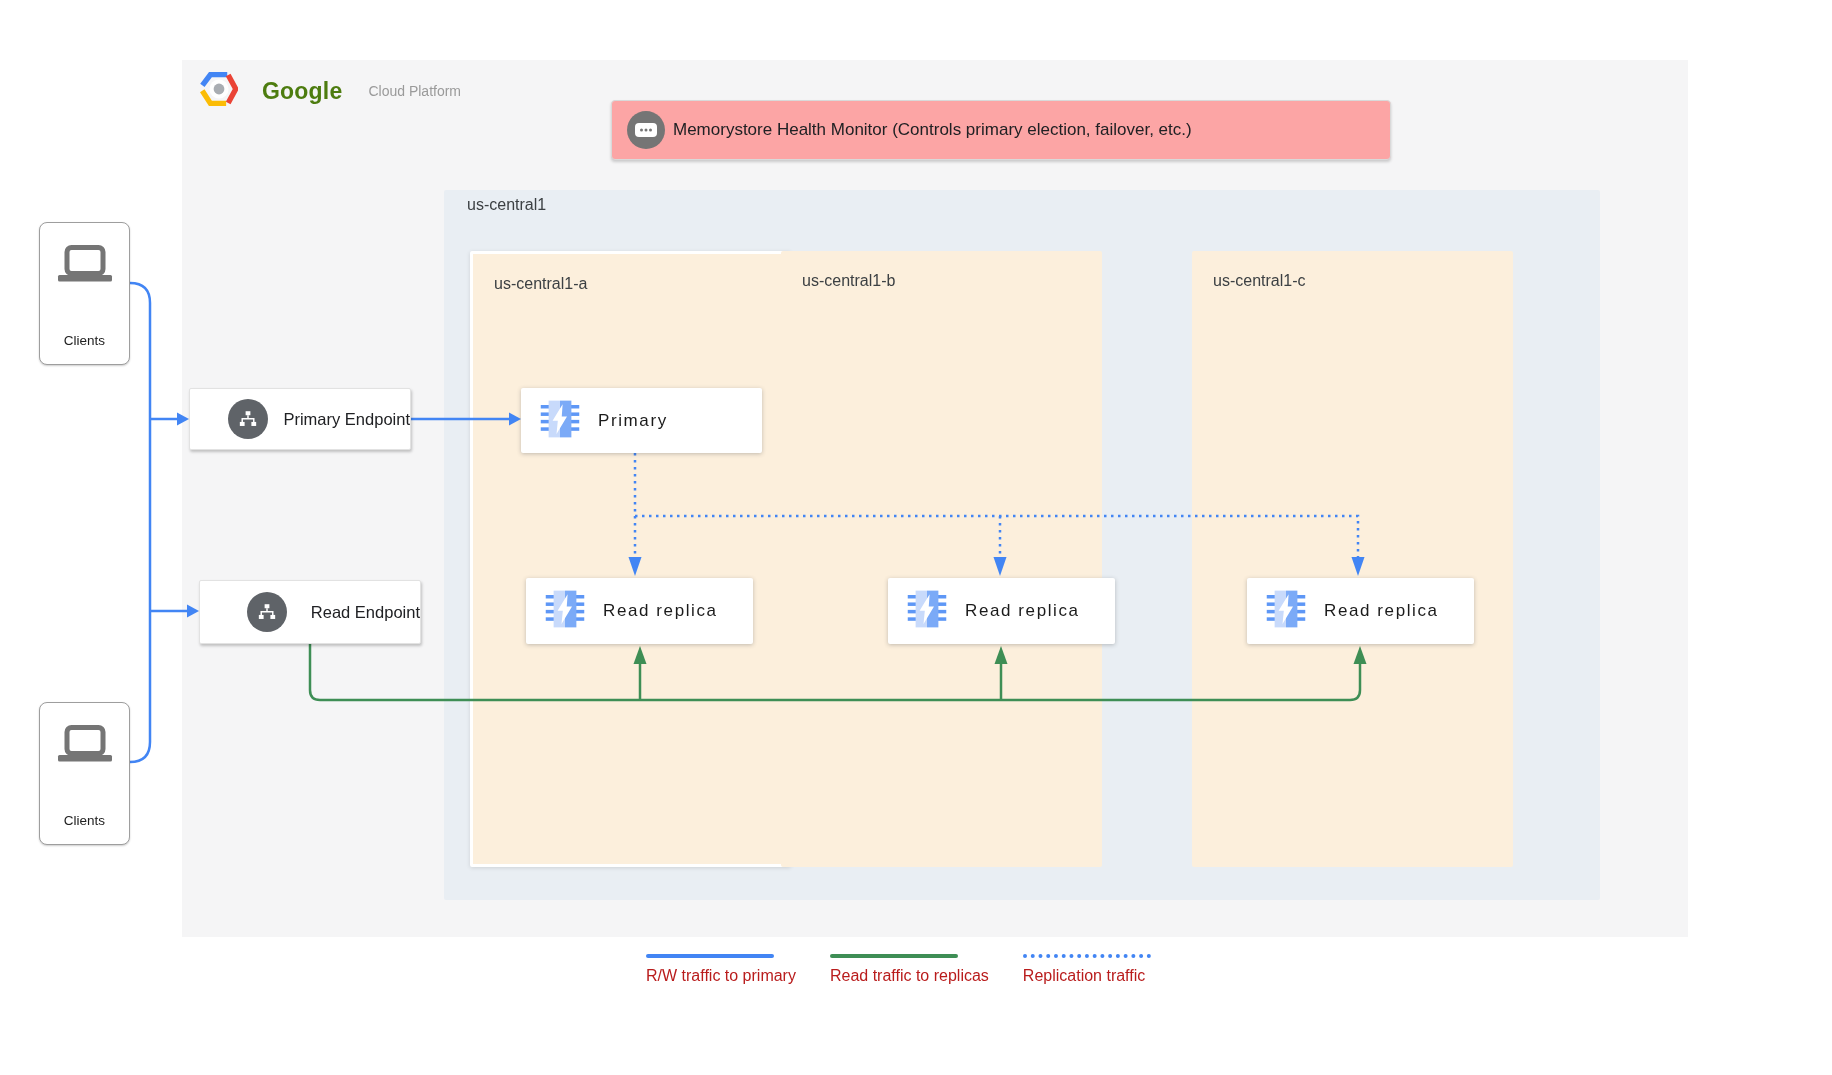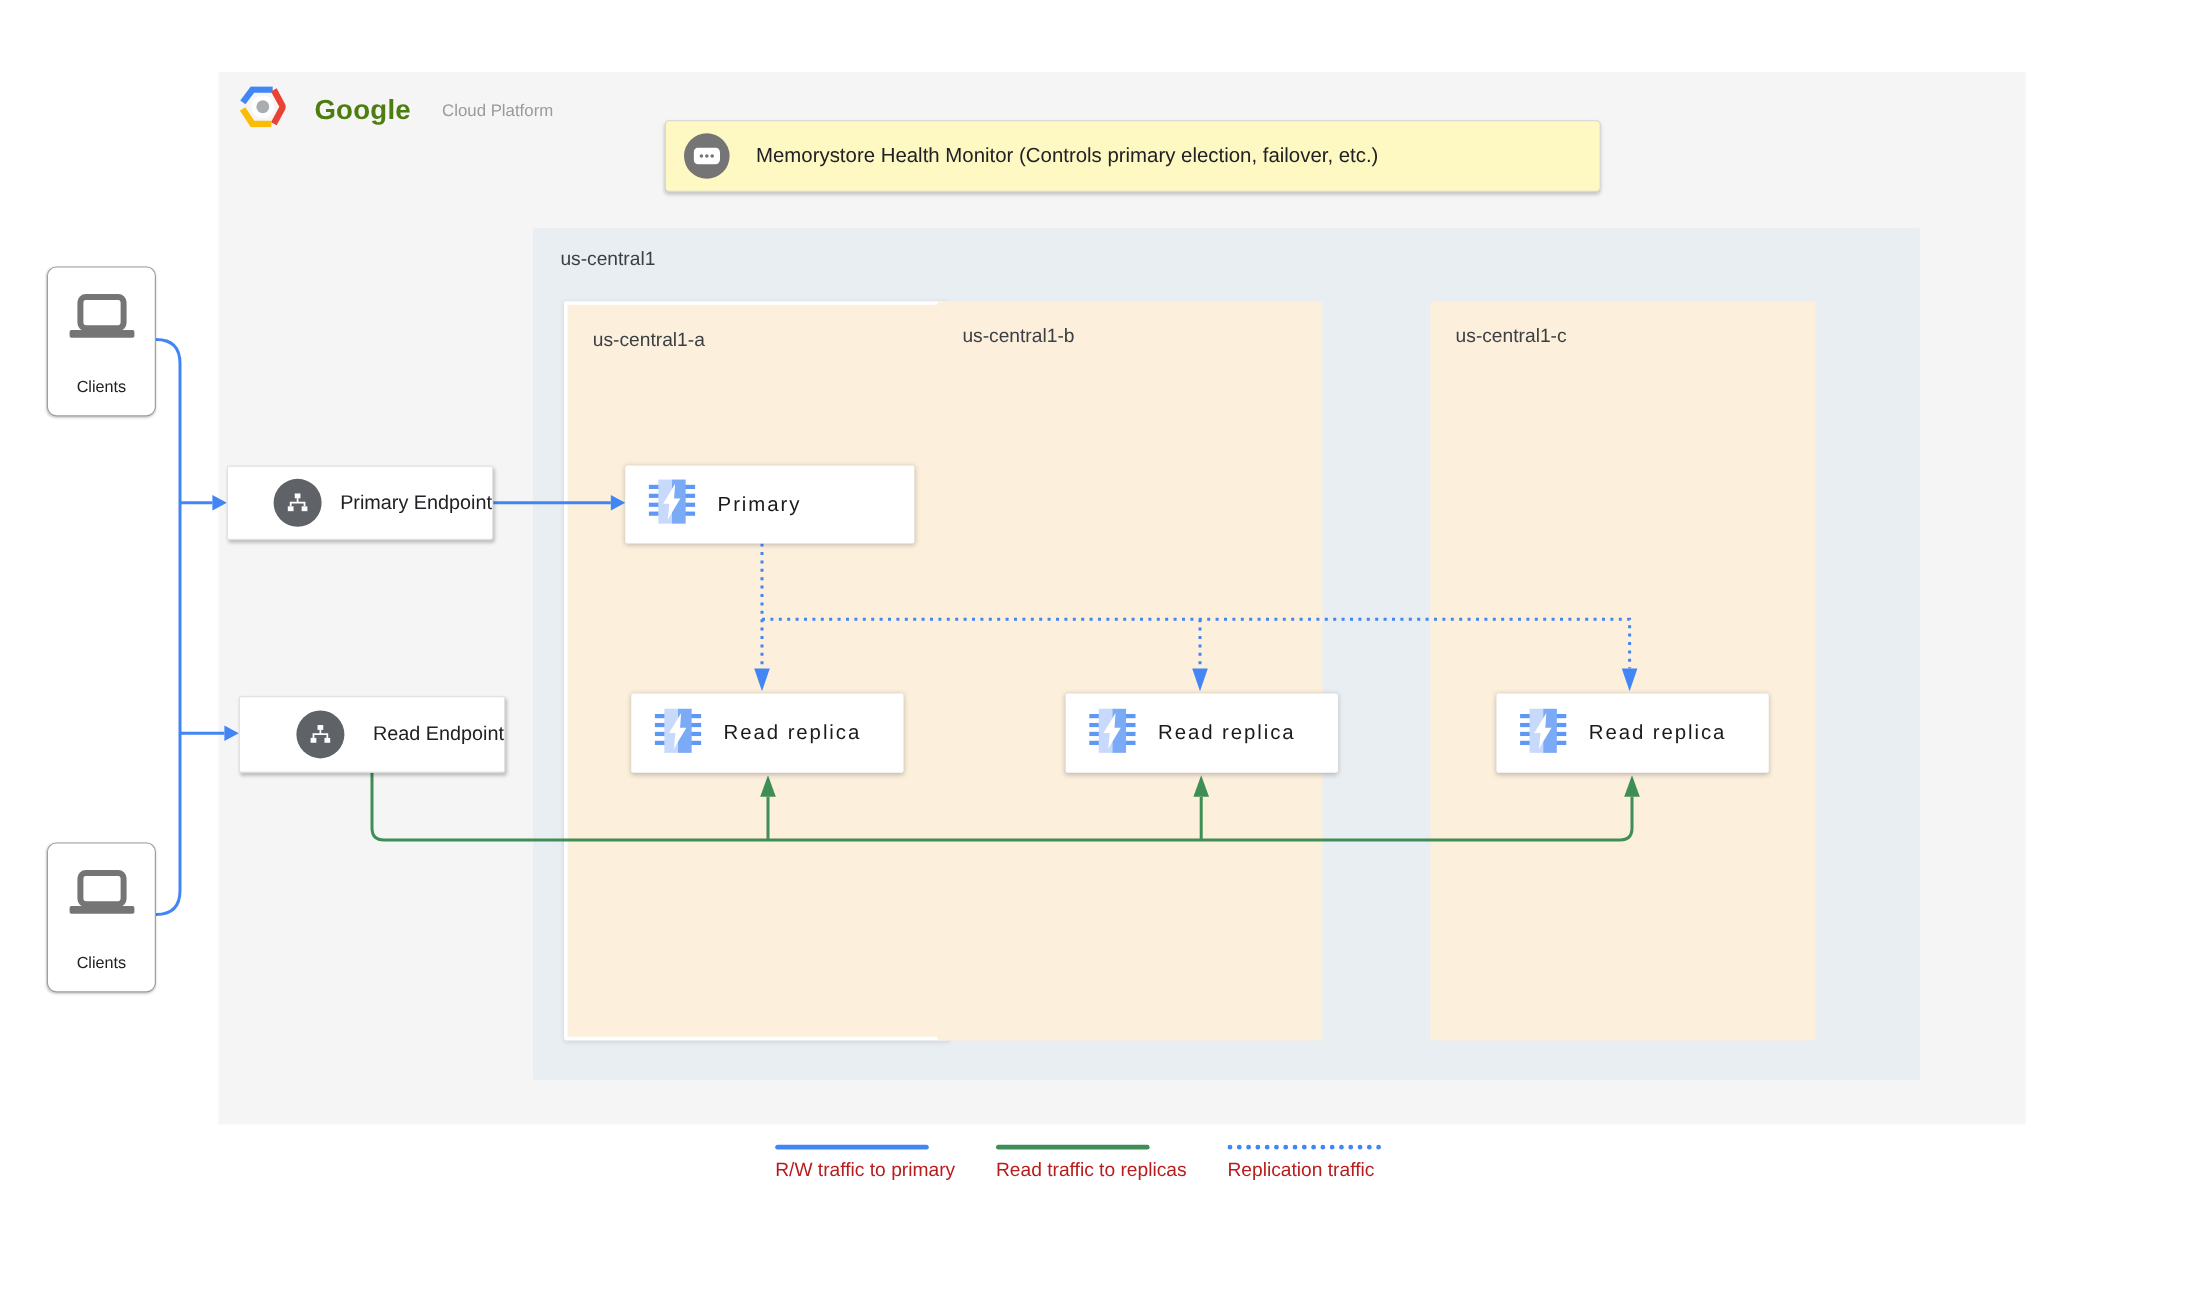--- a/index.html
+++ b/index.html
@@ -13,31 +13,31 @@
 
   
   .panel{left:182px;top:60px;width:1506px;height:877px;background:var(--panel);}
 
   
   .gcp-logo{left:200px;top:72px;display:flex;align-items:center;gap:10px;}
   .gcp-logo .t1{font-size:23px;font-weight:bold;color:#4d7c0f;letter-spacing:.2px;margin-left:14px;}
   .gcp-logo .t2{font-size:14px;font-weight:normal;color:#9a9a9a;margin-left:16px;}
 
   
-  .monitor{left:554px;top:100px;width:780px;height:60px;background:#fef9c3;
+  .monitor{left:611px;top:100px;width:780px;height:60px;background:#fca5a5;
     border:1px solid #d9d9d9;border-radius:4px;box-shadow:0 2px 3px rgba(0,0,0,.18);
-    display:flex;align-items:center;padding-left:15px;gap:22px;}
+    display:flex;align-items:center;padding-left:15px;gap:8px;}
   .monitor-text{font-size:17px;color:#202124;}
   .circle-icon{border-radius:50%;display:flex;align-items:center;justify-content:center;flex:0 0 auto;}
   .monitor-circle{width:38px;height:38px;background:var(--grayIcon);}
   .endpoint-circle{width:40px;height:40px;background:var(--darkIcon);}
 
   
   .region{left:444px;top:190px;width:1156px;height:710px;background:var(--region);border-radius:2px;}
-  .region-label{left:467px;top:208px;font-size:16px;color:#3c4043;}
+  .region-label{left:467px;top:196px;font-size:16px;color:#3c4043;}
   .zone{top:251px;width:321px;height:616px;background:var(--zone);border-radius:2px;}
   .zone-label{padding:21px 0 0 21px;font-size:16px;color:#3c4043;}
   .zone-a{left:470px;border:3px solid #ffffff;box-shadow:0 1px 4px rgba(0,0,0,.12);}
   .zone-b{left:781px;}
   .zone-c{left:1192px;}
 
   
   .node{background:#fff;border-radius:2px;box-shadow:0 1px 4px rgba(60,64,67,.3);
     display:flex;align-items:center;padding-left:18px;gap:17px;}
   .node-label{font-size:17px;letter-spacing:1.6px;color:#1b1b1b;}
@@ -48,21 +48,21 @@
 
   
   .endpoint{background:#fff;border:1px solid #e2e2e2;border-radius:2px;
     box-shadow:1px 2px 3px rgba(0,0,0,.22);display:flex;align-items:center;
     padding-left:13px;gap:15px;justify-content:flex-end;}
   .endpoint-label{font-size:16.5px;color:#202124;}
   .ep-primary{left:189px;top:388px;width:222px;height:62px;}
   .ep-read{left:199px;top:580px;width:222px;height:64px;gap:24px;}
 
   
-  .clients{width:91px;height:125px;background:#fff;border:1px solid #9e9e9e;border-radius:8px;
+  .clients{width:91px;height:143px;background:#fff;border:1px solid #9e9e9e;border-radius:8px;
     box-shadow:0 1px 2px rgba(0,0,0,.2);display:flex;flex-direction:column;align-items:center;}
   .cl-top{left:39px;top:222px;}
   .cl-bottom{left:39px;top:702px;}
   .clients .laptop{margin-top:22px;}
   .clients-label{margin-top:auto;margin-bottom:16px;font-size:13.5px;color:#212121;}
 
   
   .wires{left:0;top:0;width:1832px;height:1075px;pointer-events:none;}
   .blue-line{stroke:var(--blue);stroke-width:2.5;fill:none;}
   .blue-dotted{stroke:var(--blue);stroke-width:2.5;fill:none;stroke-dasharray:2.5 4.5;}

